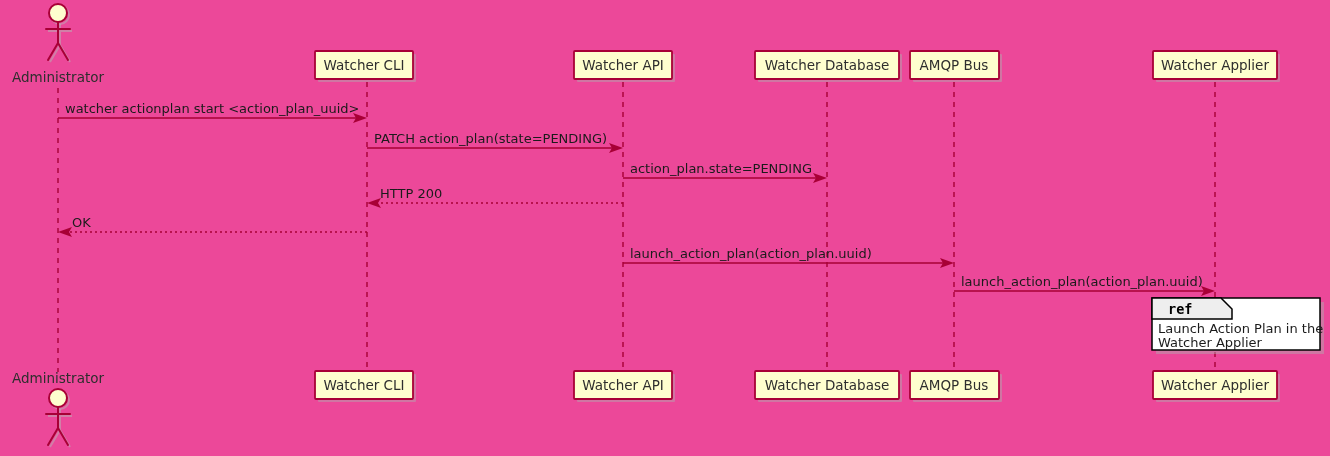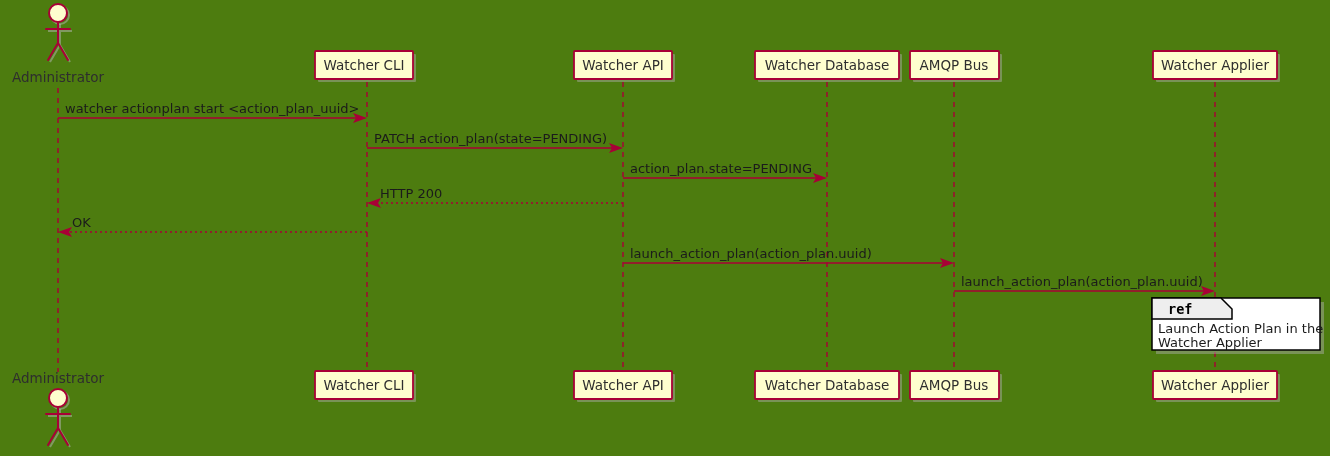--- a/index.html
+++ b/index.html
@@ -4,21 +4,21 @@
 <style>
   html, body {
     margin: 0;
     padding: 0;
     background: #FFFFFF;
   }
   #diagram {
     position: relative;
     width: 1330px;
     height: 456px;
-    background: #4d7c0f;
+    background: #ec4899;
     font-family: "DejaVu Sans", sans-serif;
     overflow: hidden;
   }
   svg#canvas {
     position: absolute;
     left: 0;
     top: 0;
     width: 1330px;
     height: 456px;
   }

